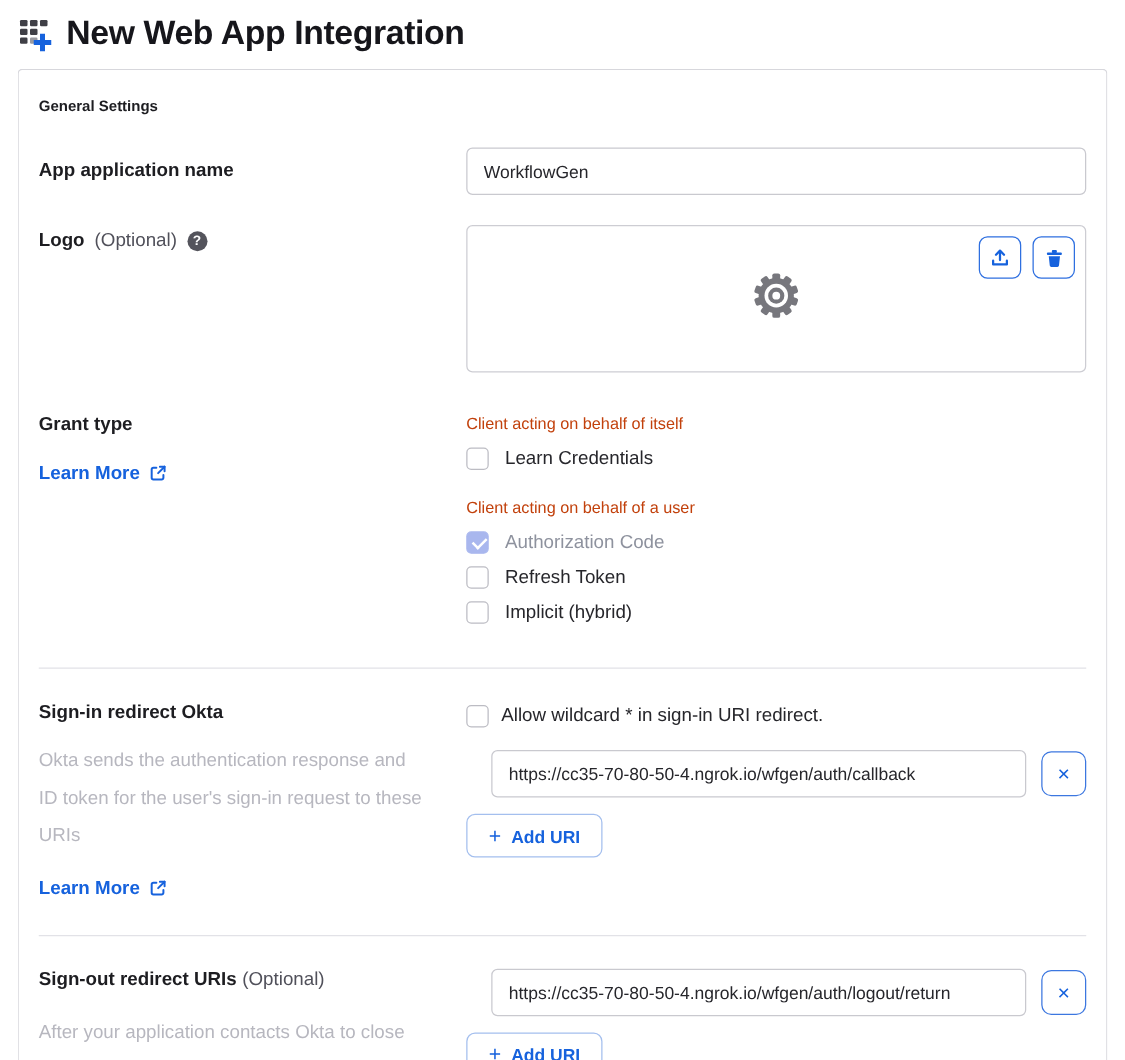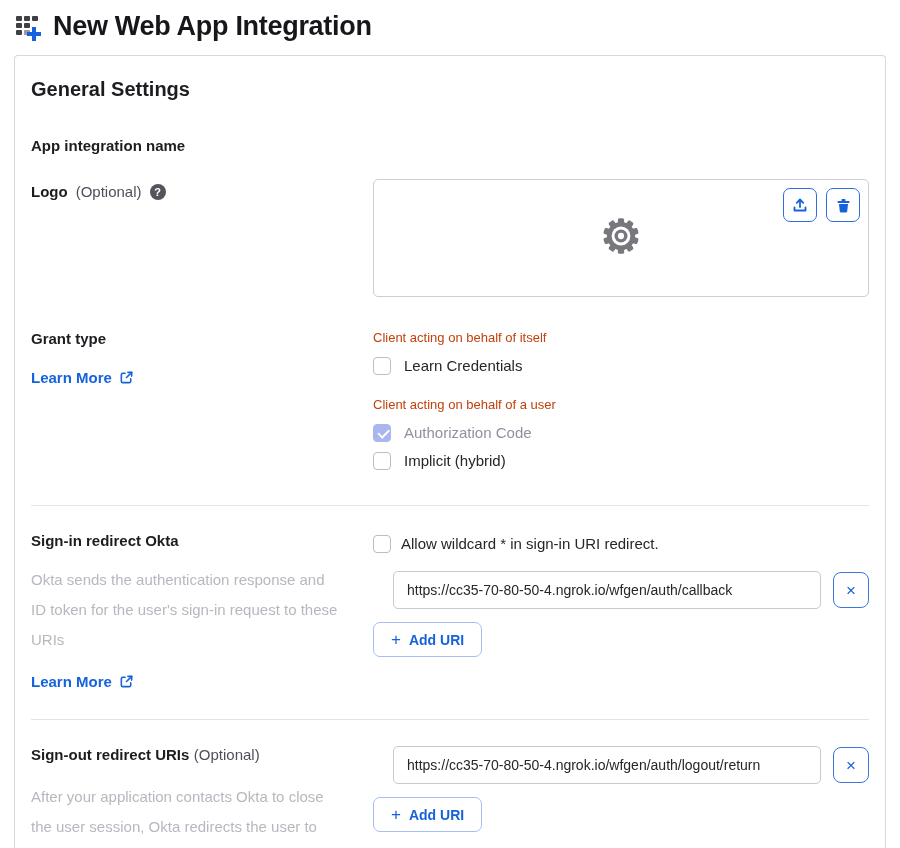--- a/index.html
+++ b/index.html
@@ -16,21 +16,21 @@
 
   
   .card {
     margin:3px 14px 0 14px;
     border:1px solid #d7d7dc; border-bottom:none;
     border-radius:4px 4px 0 0;
     padding:16px 16px 40px 16px;
     height:900px;
     background:#fff;
   }
-  .card-heading { font-size:20px; font-weight:700; margin:6px 0 26px 0; }
+  .card-heading { font-size:12px; font-weight:700; margin:6px 0 26px 0; }
 
   .row { display:grid; grid-template-columns:342px 1fr; }
   .label-col { padding-right:30px; }
   .field-label { font-size:15px; font-weight:700; color:#1d1d21; }
   .optional { font-weight:400; color:#50505a; }
   .desc { color:#b7b7bf; font-size:15px; line-height:30px; margin-top:18px; max-width:330px; }
   .learn-more {
     display:inline-flex; align-items:center; gap:7px; margin-top:22px;
     color:#1662dd; font-size:15px; font-weight:700; text-decoration:none; cursor:pointer;
   }
@@ -127,21 +127,24 @@
   </span>
   <h1>New Web App Integration</h1>
 </div>
 
 <div class="card">
 
   <div class="card-heading">General Settings</div>
 
   <div class="row">
     <div class="label-col" style="padding-top:10px;">
-      <span class="field-label">App integration name</span>
+      <span class="field-label">App application name</span>
+    </div>
+    <div>
+      <input class="text-input" type="text" value="WorkflowGen" style="">
     </div>
   </div>
 
   <div class="row logo-row">
     <div class="label-col">
       <div class="logo-label-line">
         <span class="field-label">Logo</span>
         <span class="optional" style="font-size:15px;">(Optional)</span>
         <span class="help-badge">?</span>
       </div>
@@ -215,20 +218,24 @@
         </label>
       </div>
       <div class="cb-group">
         <div class="cb-group-heading">Client acting on behalf of a user</div>
         <label class="cb-row" data-disabled="true">
           <span class="checkbox" data-checked="true"></span>
           <span class="cb-label">Authorization Code</span>
         </label>
         <label class="cb-row" data-disabled="false">
           <span class="checkbox" data-checked="false"></span>
+          <span class="cb-label">Refresh Token</span>
+        </label>
+        <label class="cb-row" data-disabled="false">
+          <span class="checkbox" data-checked="false"></span>
           <span class="cb-label">Implicit (hybrid)</span>
         </label>
       </div>
     </div>
   </div>
 
   <hr class="divider">
 
   <div class="row">
     <div class="label-col">

